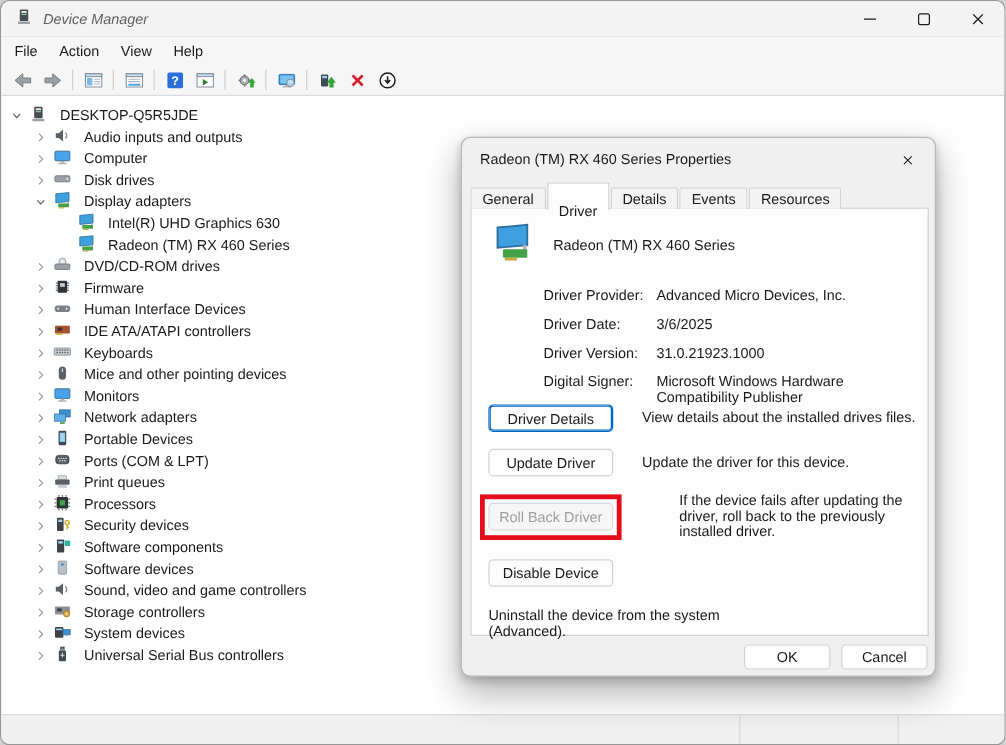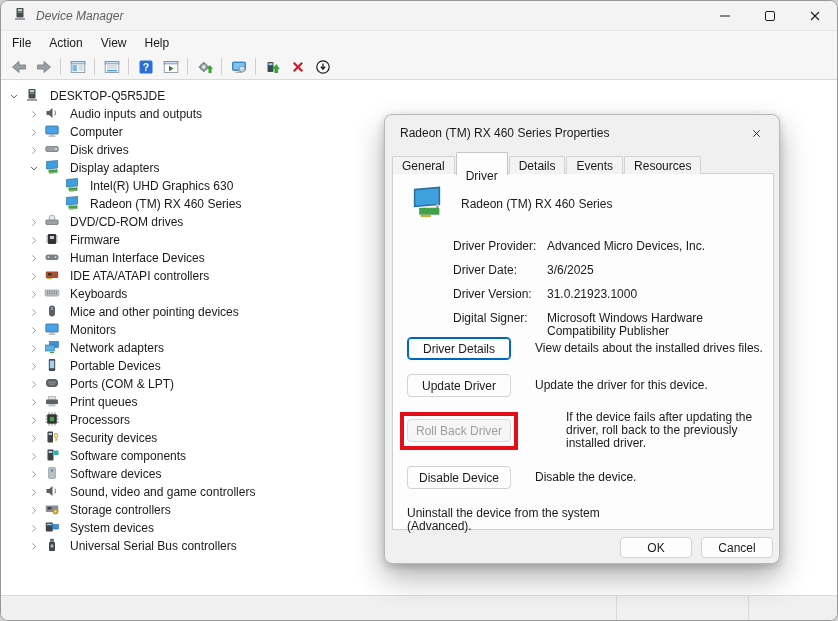--- a/index.html
+++ b/index.html
@@ -588,21 +588,20 @@
             <span class="act-wrap">
               <button class="btn act-btn disabled" disabled="">Roll Back Driver</button>
               <span class="red-ring" style="border-color: rgb(227, 14, 25);"></span>
             </span>
             <span class="act-desc">If the device fails after updating the driver, roll back to the previously installed driver.</span>
           </div>
           <div class="action-row gap-xl">
             <span class="act-wrap">
               <button class="btn act-btn">Disable Device</button>
             </span>
-            <span class="act-desc">Disable the device.</span>
           </div>
           <div class="action-row">
             <span class="act-desc">Uninstall the device from the system (Advanced).</span>
           </div>
         </div>
     </div>
     <div class="dlg-footer">
       <button class="btn">OK</button>
       <button class="btn">Cancel</button>
     </div>

